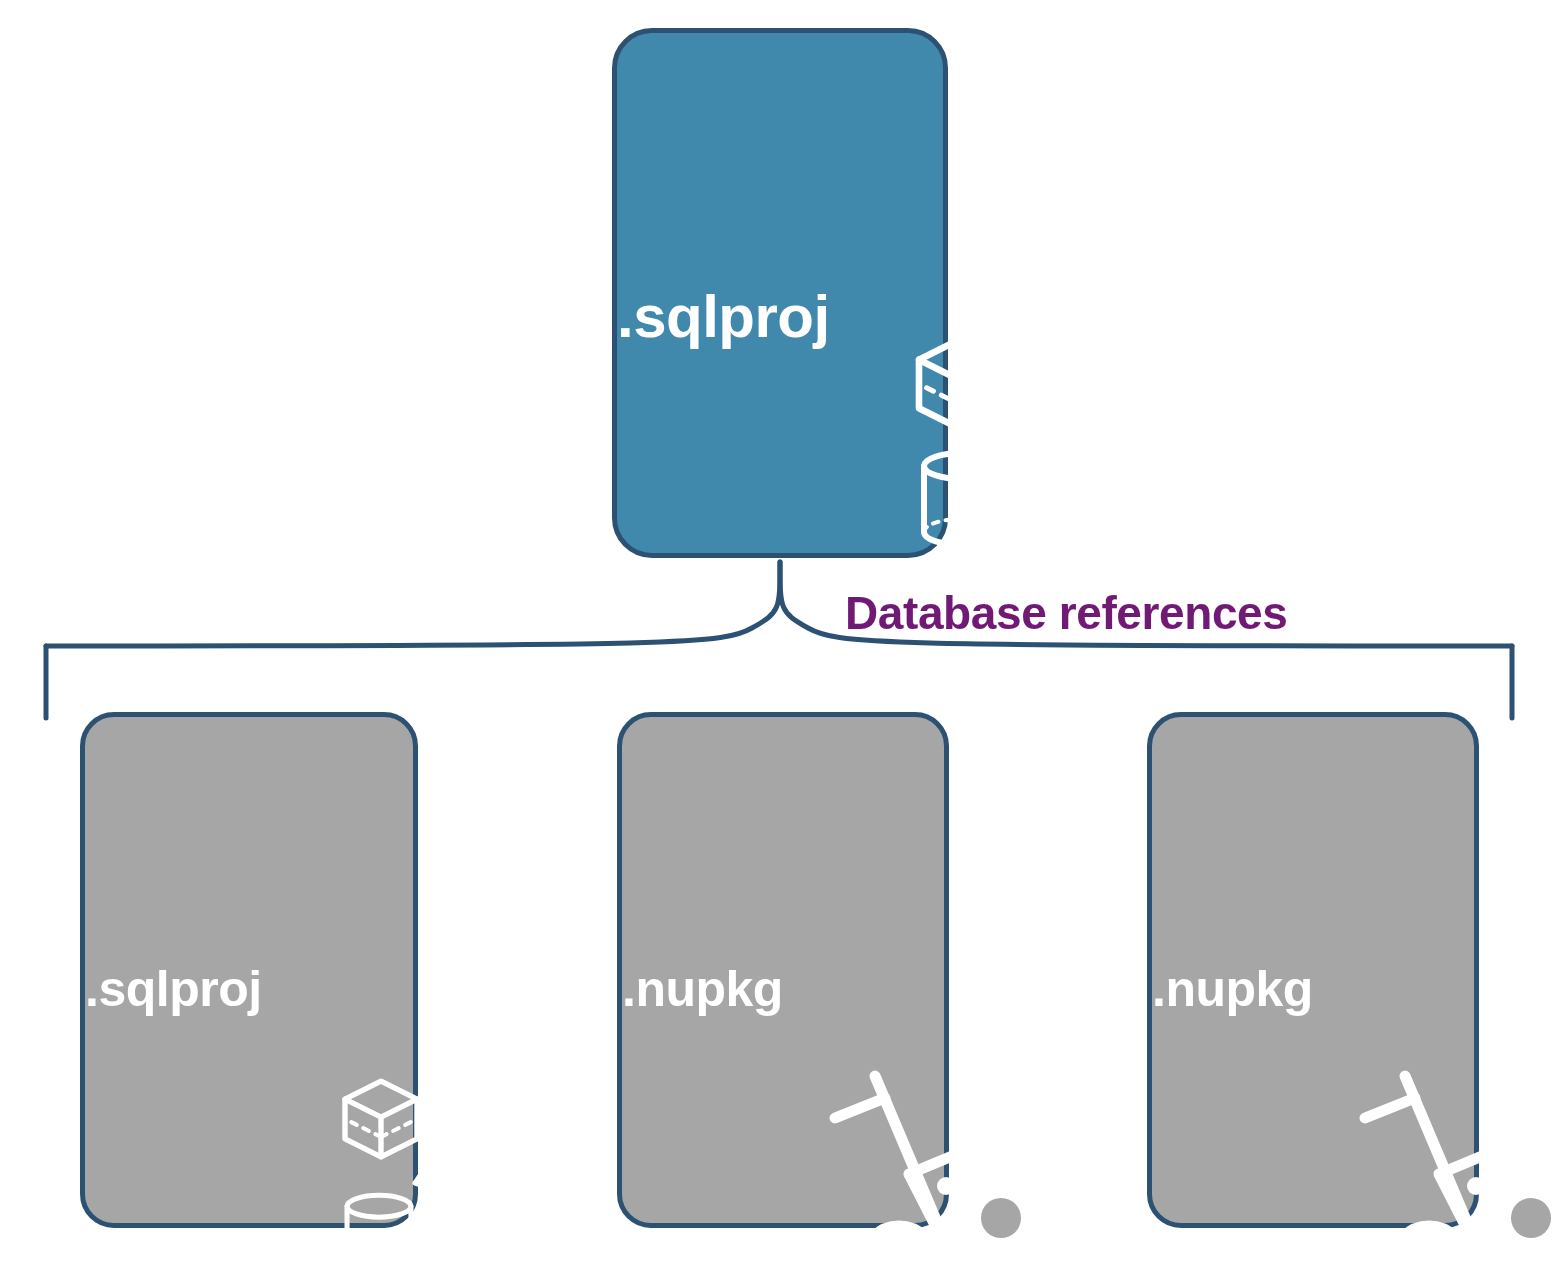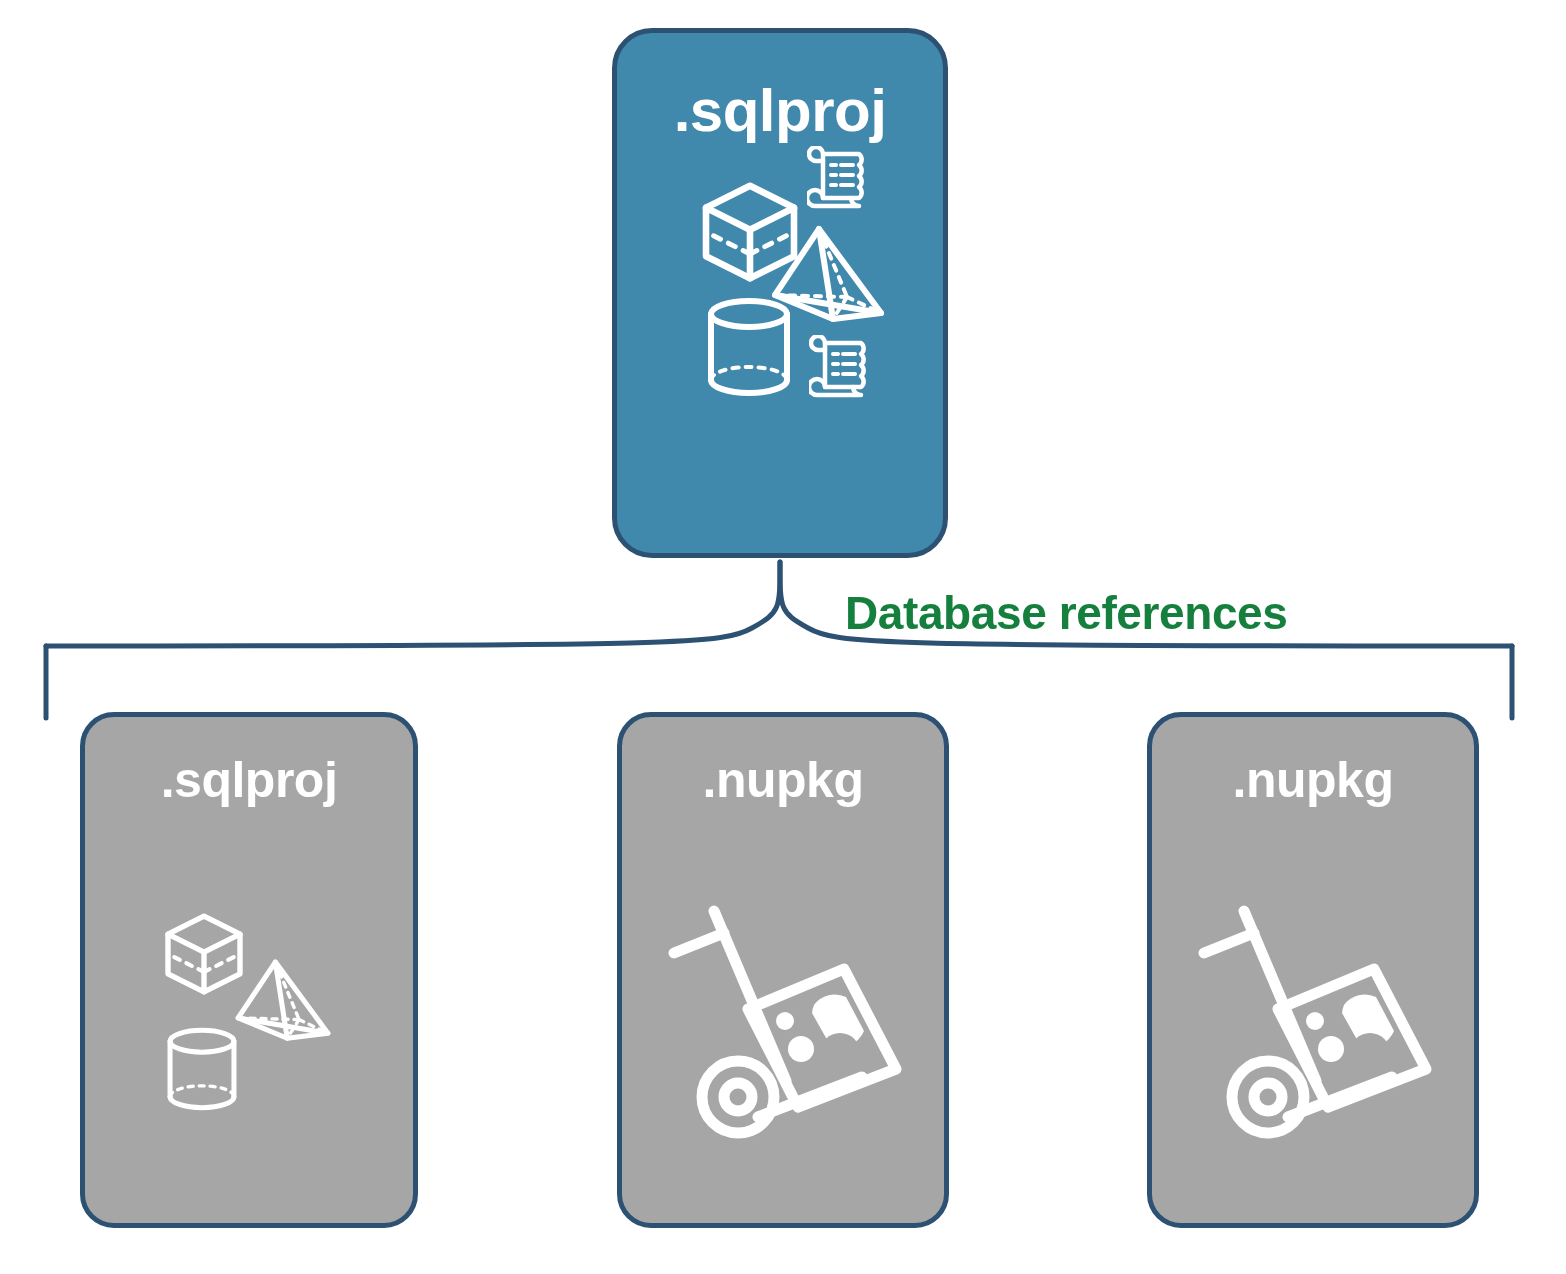--- a/index.html
+++ b/index.html
@@ -16,21 +16,21 @@
     height: 1274px;
     background: #ffffff;
     overflow: hidden;
   }
   .card {
     position: absolute;
     box-sizing: border-box;
     border-radius: 34px;
     border: 5px solid #2c5172;
     display: flex;
-    flex-direction: column;
+    flex-direction: row;
     align-items: center;
   }
   .card-blue { background: #4189ac; }
   .card-gray { background: #a6a6a6; }
 
   .card-title {
     color: #ffffff;
     font-weight: bold;
     letter-spacing: -0.5px;
     line-height: 1;
@@ -66,21 +66,21 @@
     height: 200px;
     pointer-events: none;
   }
 
   #ref-label {
     position: absolute;
     left: 845px;
     top: 586px;
     font-size: 46px;
     font-weight: bold;
-    color: #15803d;
+    color: #701a75;
     letter-spacing: -0.4px;
     white-space: nowrap;
   }
 </style>
 </head>
 <body>
 
 <div id="canvas">
 
   <div class="card card-blue" id="card-top">

